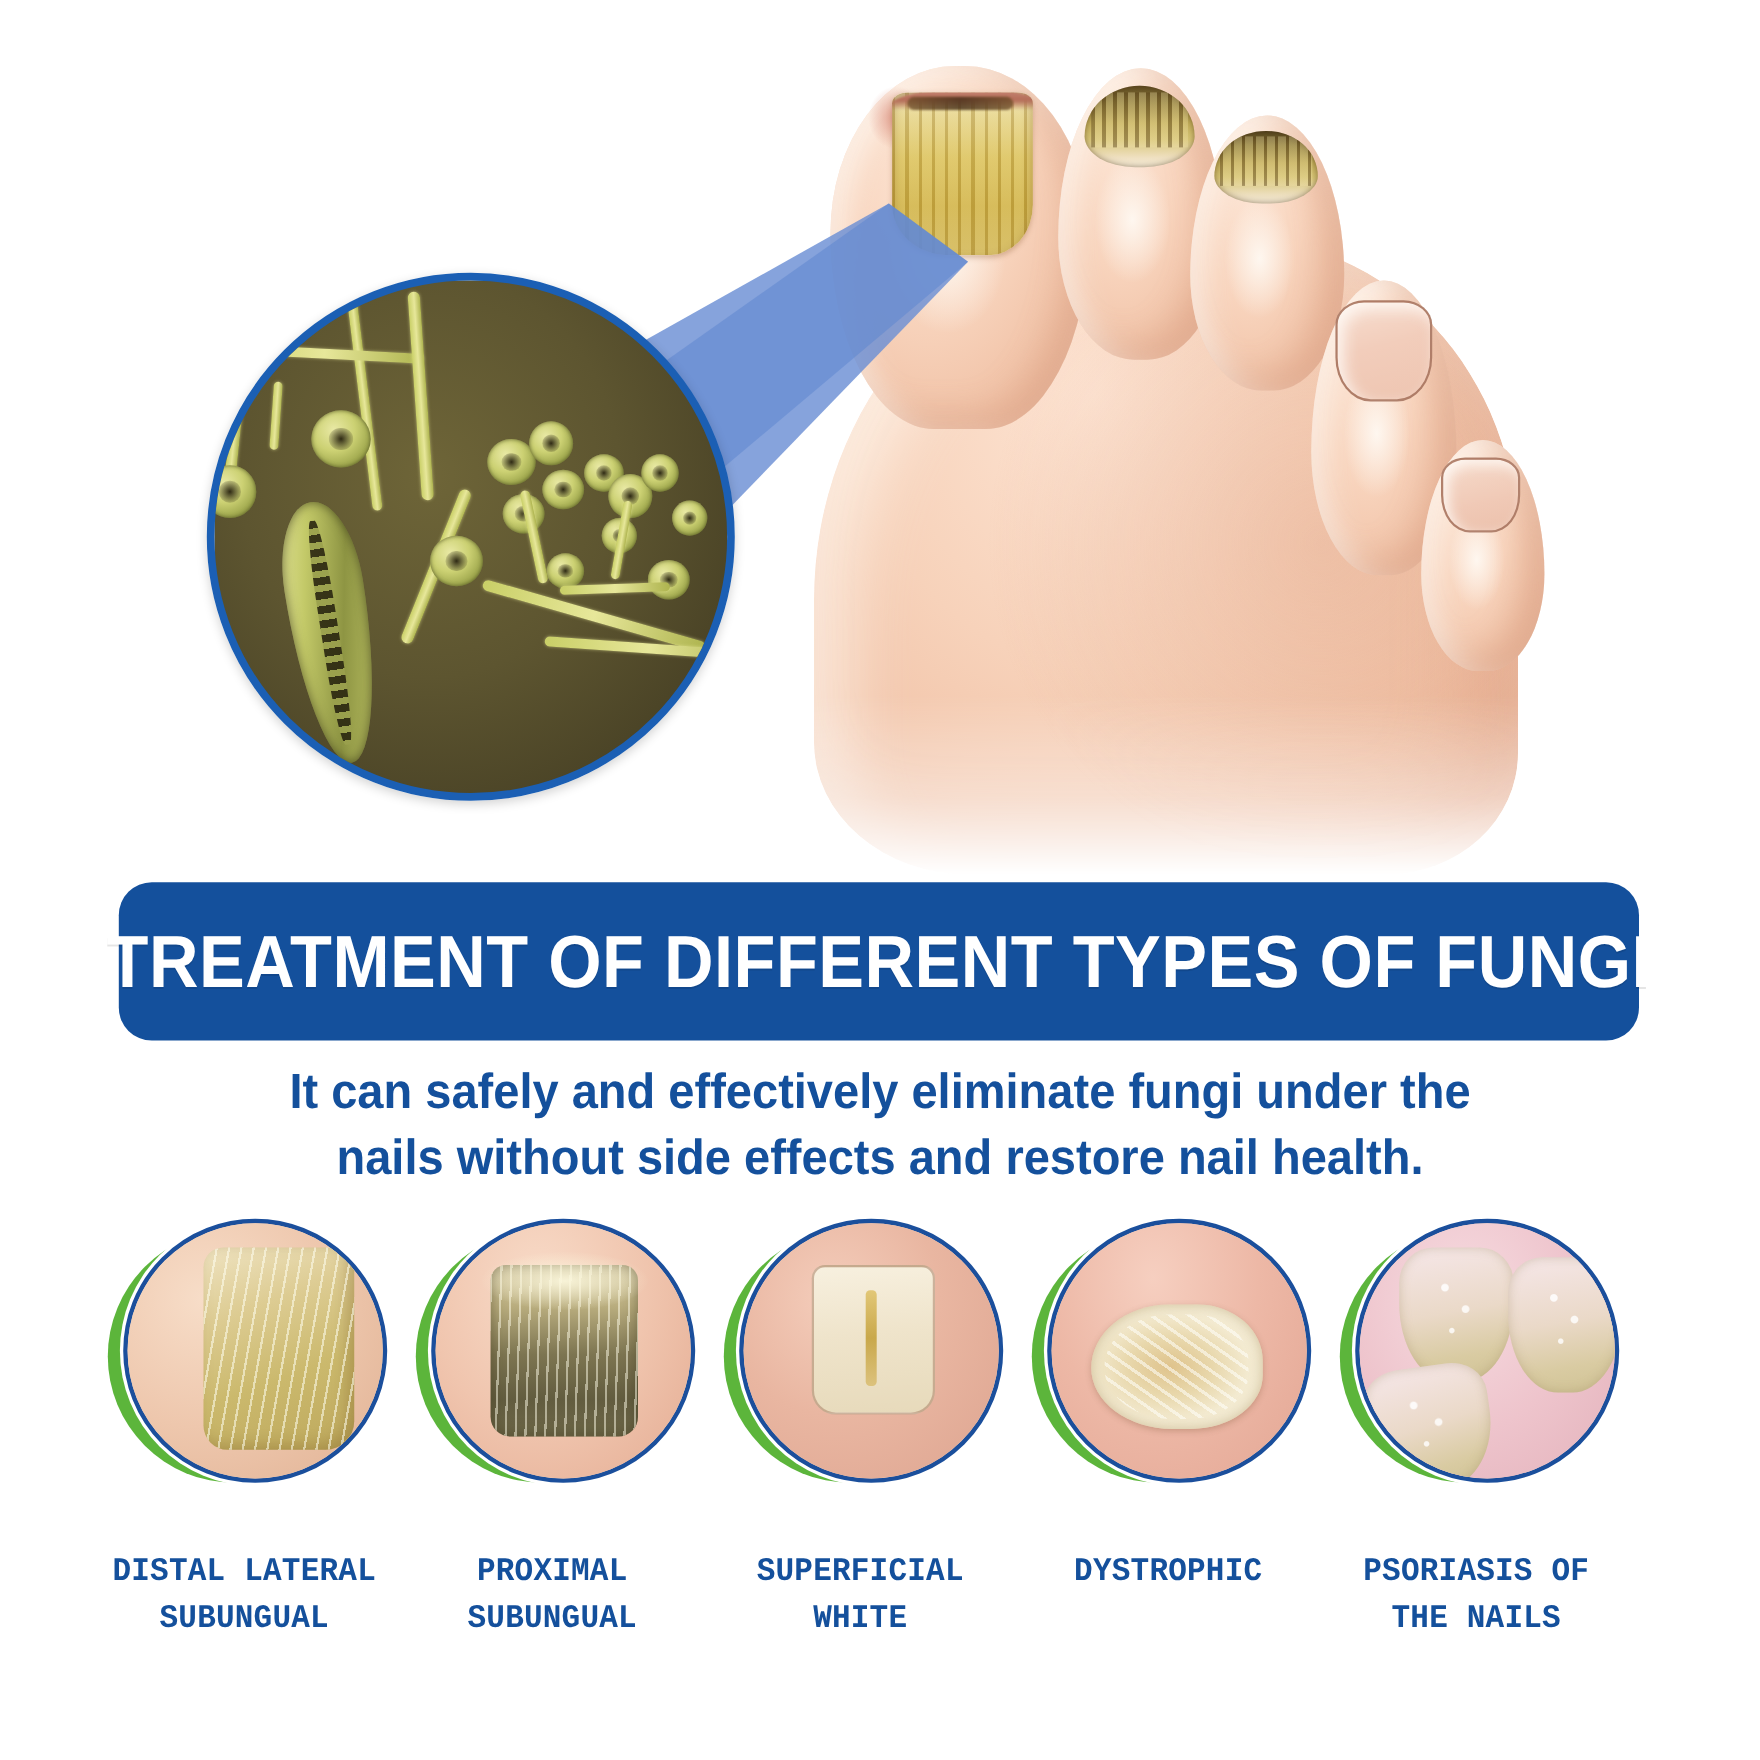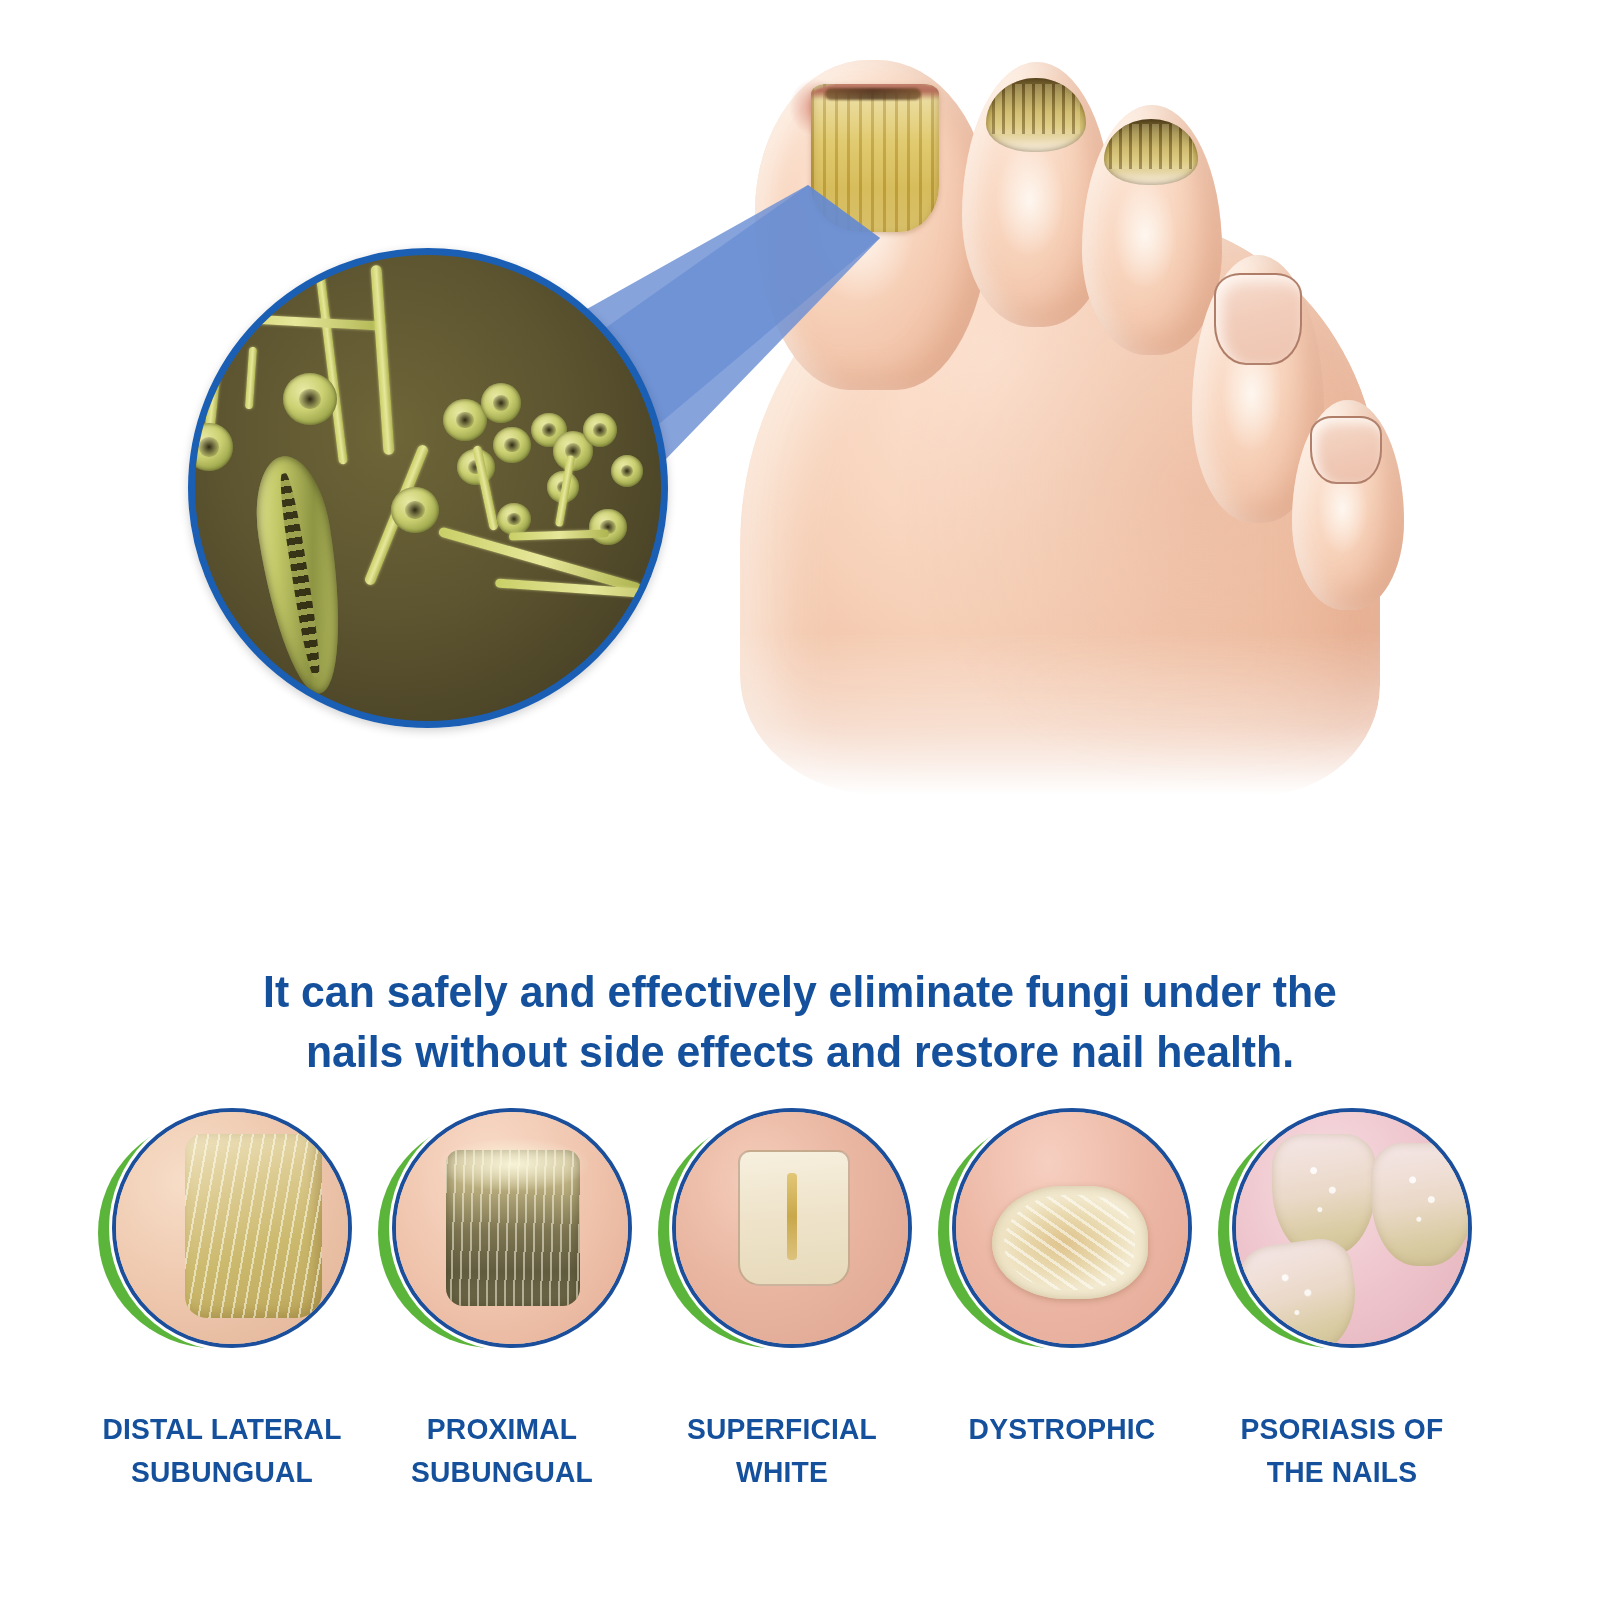--- a/index.html
+++ b/index.html
@@ -173,21 +173,21 @@
   .n5a{left:16%;top:10%;width:44%;height:52%;}
   .n5b{left:58%;top:14%;width:44%;height:52%;}
   .n5c{left:4%;top:56%;width:48%;height:48%;transform:rotate(-8deg);}
   .pits{position:absolute;inset:0;border-radius:inherit;display:block;
      background:
        radial-gradient(circle at 40% 30%, rgba(255,255,255,.85) 0 3px, rgba(255,255,255,0) 4px),
        radial-gradient(circle at 58% 46%, rgba(255,255,255,.8) 0 3px, rgba(255,255,255,0) 4px),
        radial-gradient(circle at 46% 62%, rgba(255,255,255,.8) 0 2px, rgba(255,255,255,0) 3px);}
 
   
-  #labels{position:absolute;left:0;top:1408px;width:1284px;height:120px;}
+  #labels{position:absolute;left:0;top:1408px;width:1284px;height:120px;font-family:Liberation Mono, monospace;}
   .lab{position:absolute;top:0;width:300px;text-align:center;color:#14509c;
        font-weight:700;font-size:30px;line-height:1.42;letter-spacing:.2px;
        transform:scaleX(.94);transform-origin:center top;}
   #l1{left:72px;} #l2{left:352px;} #l3{left:632px;} #l4{left:912px;} #l5{left:1192px;}
 </style>
 </head>
 <body>
 
 <div id="stage">
 
@@ -305,20 +305,23 @@
       <div class="spore" style="left:394px;top:254px;width:38px;height:36px;">
           <i></i>
         </div>
 
       <div class="hypha" style="left:286px;top:190px;width:9px;height:86px;transform:rotate(-12deg);border-radius:5px;"></div>
       <div class="hypha" style="left:366px;top:200px;width:8px;height:72px;transform:rotate(10deg);border-radius:4px;"></div>
       <div class="hypha" style="left:314px;top:276px;width:100px;height:8px;transform:rotate(-2deg);border-radius:4px;"></div>
     </div>
   </div>
 
+  <div id="banner">
+    <div id="banner-title">TREATMENT OF DIFFERENT TYPES OF FUNGI</div>
+  </div>
 
   <div id="subtitle">
     <div>It can safely and effectively eliminate fungi under the</div>
     <div>nails without side effects and restore nail health.</div>
   </div>
 
   <div id="thumbs">
 
     <div class="thumb" id="t1">
       <div class="green"></div>

